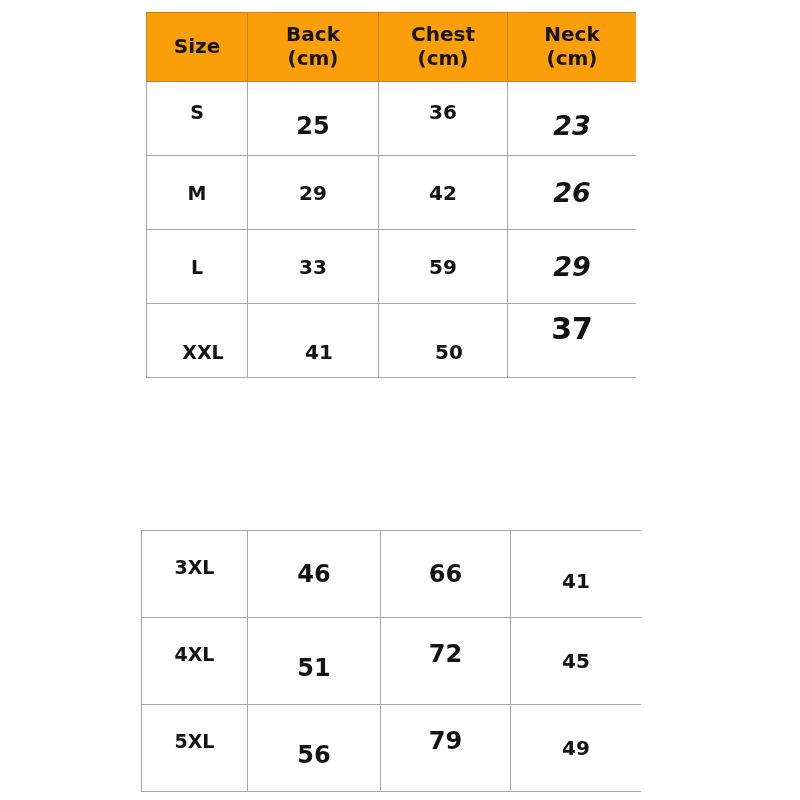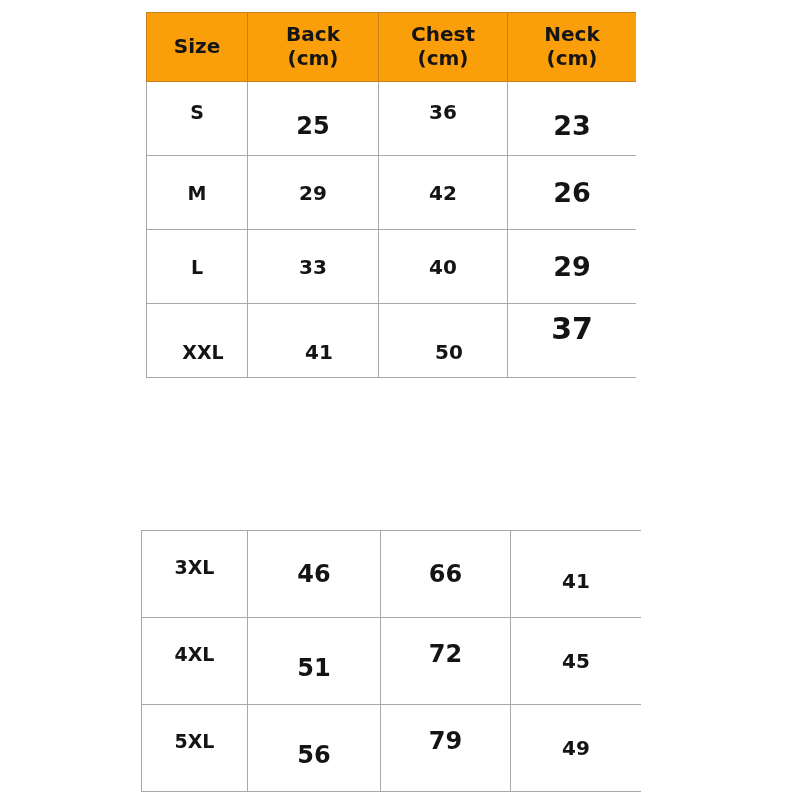--- a/index.html
+++ b/index.html
@@ -89,21 +89,21 @@
   td {
     font-weight: bold;
     font-size: 19px;
     color: #141414;
   }
 
   
   .v-sm   { font-size: 18px; }
   .v-md   { font-size: 20px; }
   .v-lg   { font-size: 24px; }
-  .v-xl   { font-size: 27px; }
+  .v-xl   { font-size: 27px; font-style: italic; }
   .v-xxl  { font-size: 30px; }
 
   .o-up   { position: relative; top: -7px; }
   .o-dn   { position: relative; top: 7px; }
   .o-dn2  { position: relative; top: 11px; margin-left: 12px; }
   .o-up2  { position: relative; top: -12px; }
 
   .size-label { font-size: 19px; font-weight: bold; }
 </style>
 </head>
@@ -162,21 +162,21 @@
           <td>
             <span class="v-xl">26</span></td>
         </tr>
 
         <tr>
           <td>
             <span class="size-label">L</span></td>
           <td>
             <span class="v-md">33</span></td>
           <td>
-            <span class="v-md">40</span></td>
+            <span class="v-md">59</span></td>
           <td>
             <span class="v-xl">29</span></td>
         </tr>
 
 
         <tr>
           <td>
             <span class="size-label o-dn2">XXL</span></td>
           <td>
             <span class="v-md o-dn2">41</span></td>

